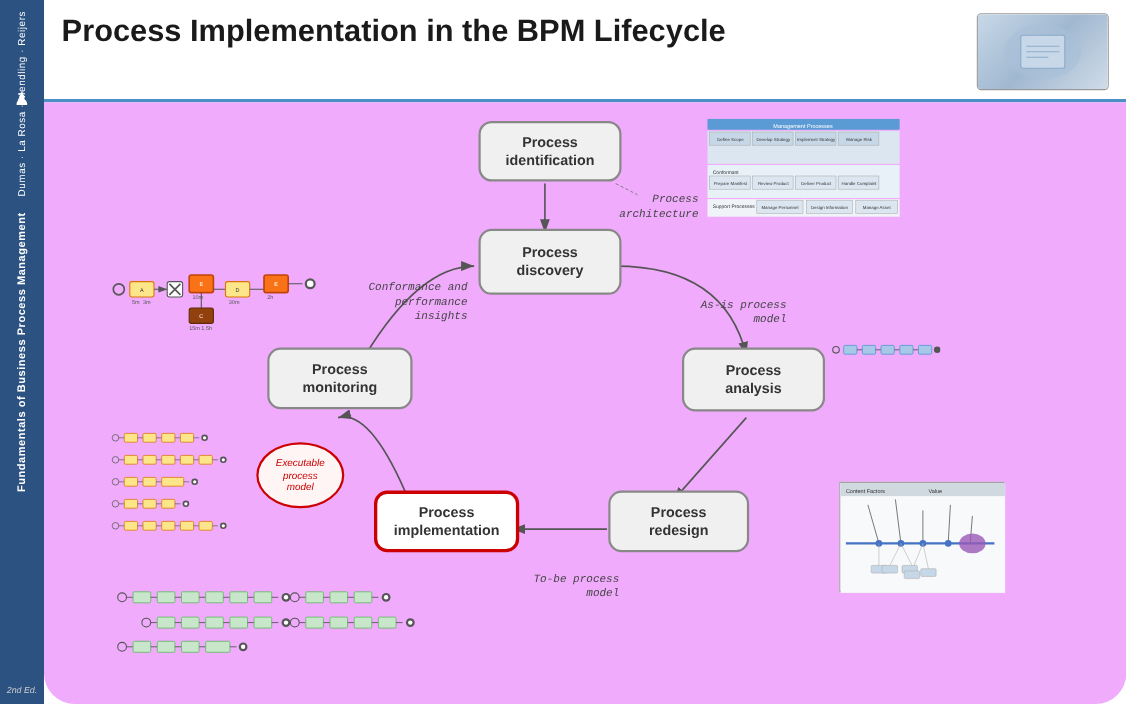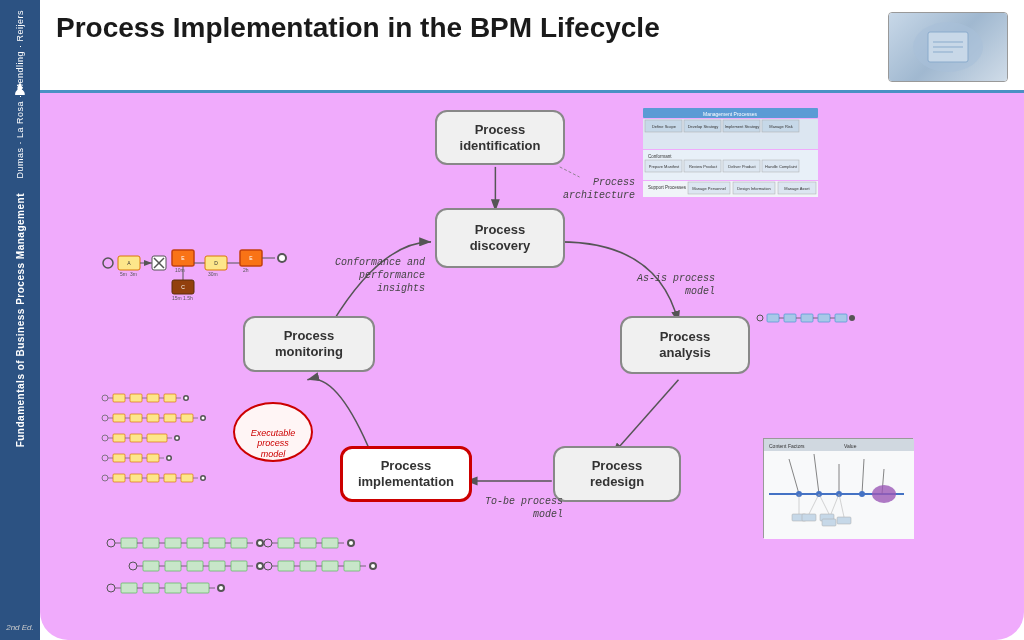--- a/index.html
+++ b/index.html
@@ -162,21 +162,21 @@
       line-height: 1.3;
       font-family: Liberation Mono, monospace;
     }
 
     
     .oval-label {
       position: absolute;
       border: 2px solid #cc0000;
       border-radius: 50%;
       display: flex;
-      align-items: flex-end;
+      align-items: center;
       justify-content: center;
       text-align: center;
       font-size: 9px;
       color: #cc0000;
       background: #fff5f5;
       font-style: italic;
       line-height: 1.2;
     }
 
     
@@ -270,21 +270,21 @@
 
       <div class="label-text" style="left:490px; top:78px; width:100px;">
         <span>Process architecture</span>
       </div>
 
       <div class="label-text" style="left:580px; top:174px; width:90px;">
         <span>As-is process<br>model</span>
       </div>
 
 
-      <div class="label-text" style="left:428px; top:397px; width:90px;">
+      <div class="label-text" style="left:428px; top:423px; width:90px;">
         <span>To-be process<br>model</span>
       </div>
 
       <div class="label-text" style="left:270px; top:140px; width:110px;margin-top:18px;">
         <span>Conformance and<br>performance<br>insights</span>
       </div>
 
       <div class="oval-label" style="left:188px; top:304px; width:80px; height:60px;">
         <span>Executable<br>process<br>model</span>
       </div>

